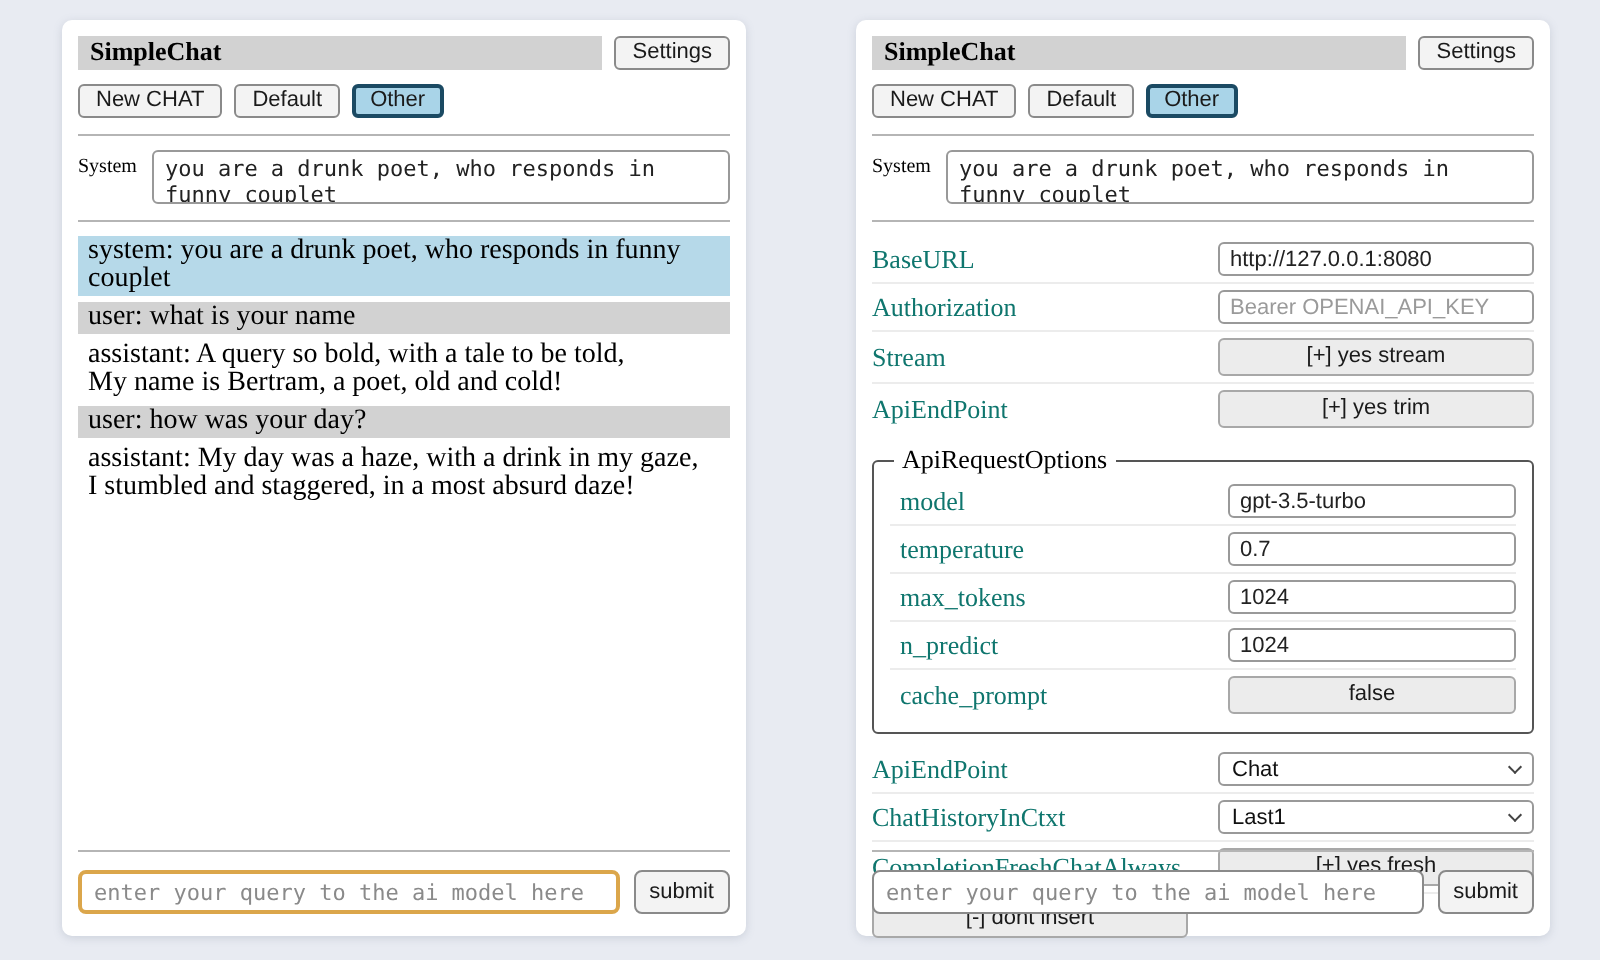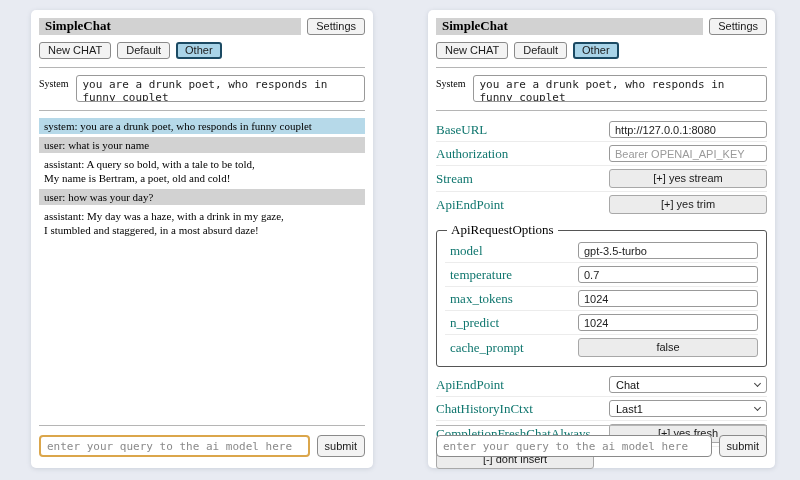--- a/index.html
+++ b/index.html
@@ -51,21 +51,21 @@
     flex:1; height:27px; resize:none;
     border:1px solid #999; border-radius:3px;
     font-family:"DejaVu Sans Mono", monospace;
     font-size:11px; line-height:13px;
     padding:2px 5px; color:#222;
     outline:none; overflow:hidden;
   }
 
   
   .chat-log { margin-top:3px; }
-  .msg { font-size:11px; line-height:14px; padding:1px 5px; margin:3px 0; }
+  .msg { font-size:14px; line-height:14px; padding:1px 5px; margin:3px 0; }
   .msg.role-system { background:#b6d9e9; }
   .msg.role-user { background:#d2d2d2; }
   .msg.role-assistant { background:#ffffff; white-space:pre-line; }
 
   
   .settings { margin-top:2px; }
   .srow { display:flex; align-items:center; padding:3px 0; min-height:21px; }
   .srow + .srow { border-top:1px solid #ececec; }
   .slabel { flex:1; font-size:13px; color:#0f766e; }
   .sctrl { width:158px; display:flex; }
@@ -90,21 +90,21 @@
     width:5px; height:5px;
     border-right:1.3px solid #444; border-bottom:1.3px solid #444;
     transform:rotate(45deg); margin-top:-2px;
   }
   fieldset.aro {
     border:1px solid #555; border-radius:3px;
     margin:5px 0 6px; padding:1px 8px 6px 8px;
   }
   fieldset.aro legend { font-size:13px; padding:0 4px; margin-left:2px; }
   fieldset.aro .slabel { padding-left:5px; }
-  fieldset.aro .sctrl { width:180px; }
+  fieldset.aro .sctrl { width:144px; }
 
   
   .footer { position:absolute; left:8px; right:8px; bottom:11px; }
   .footer hr.rule { margin:0 0 9px; }
   .query-row { display:flex; gap:7px; align-items:center; }
   input.query {
     flex:1; height:22px;
     border:1px solid #8a8a8a; border-radius:4px;
     font-family:"DejaVu Sans Mono", monospace; font-size:11px;
     padding:0 6px; color:#333; outline:none;

